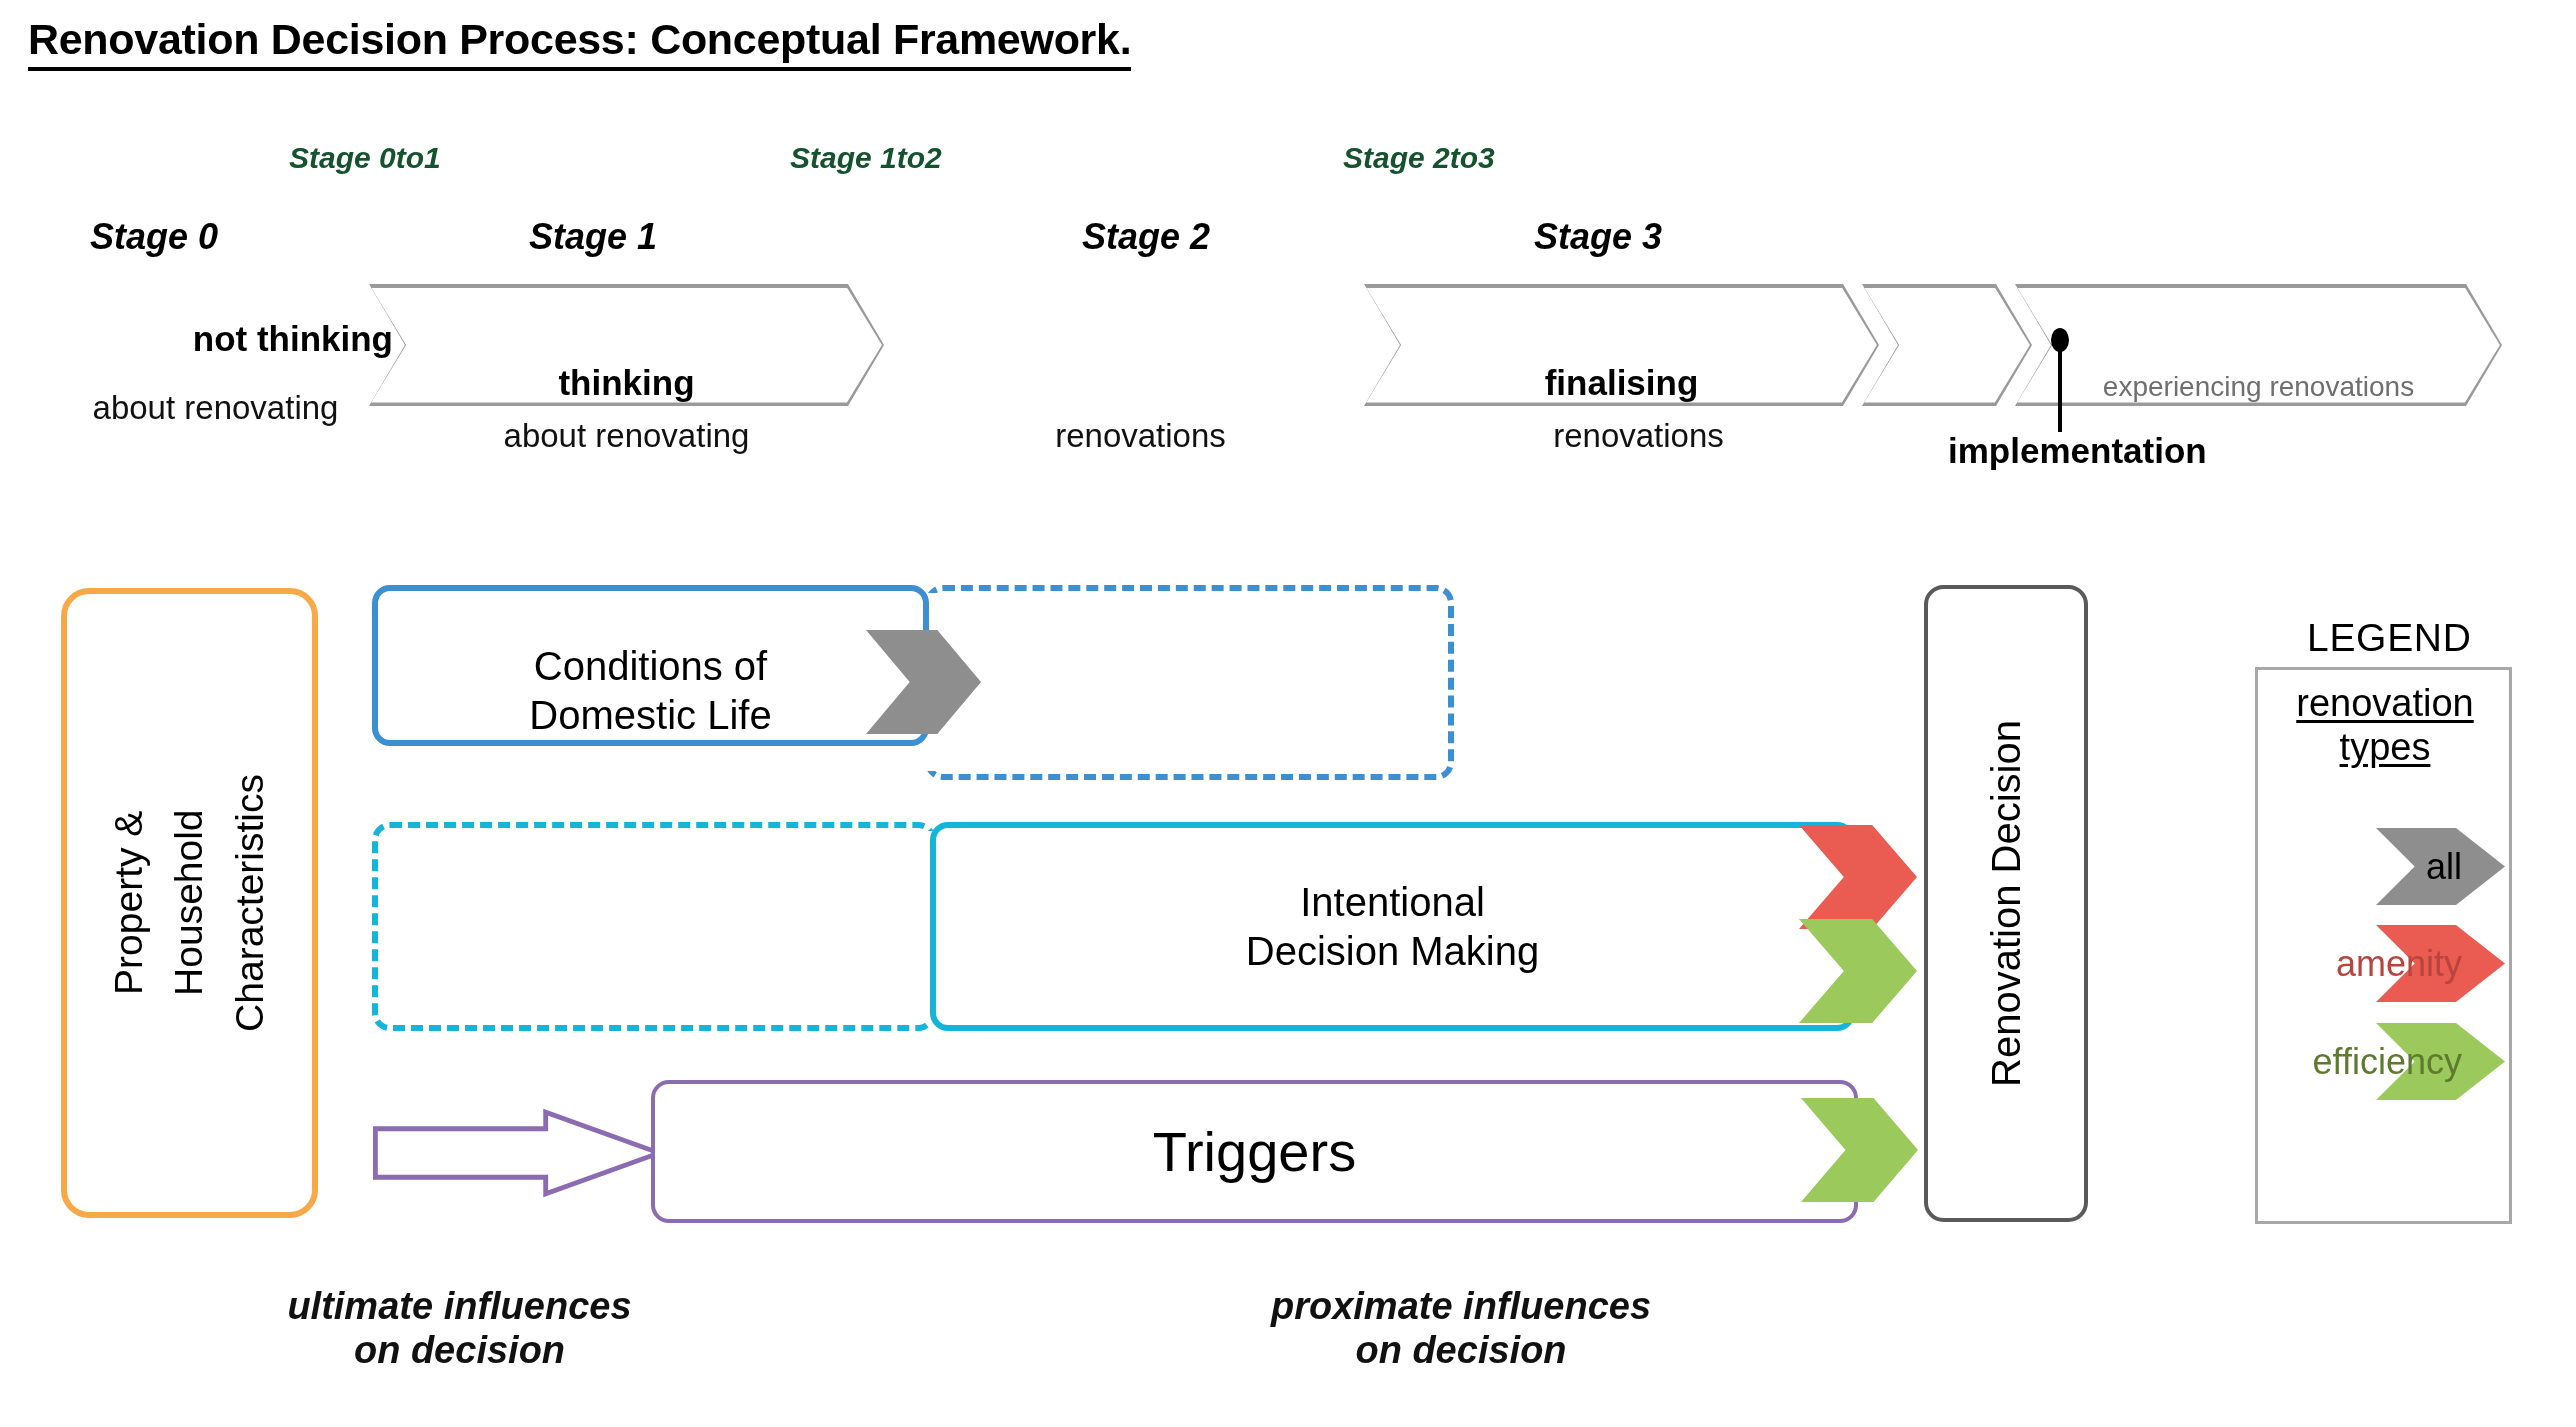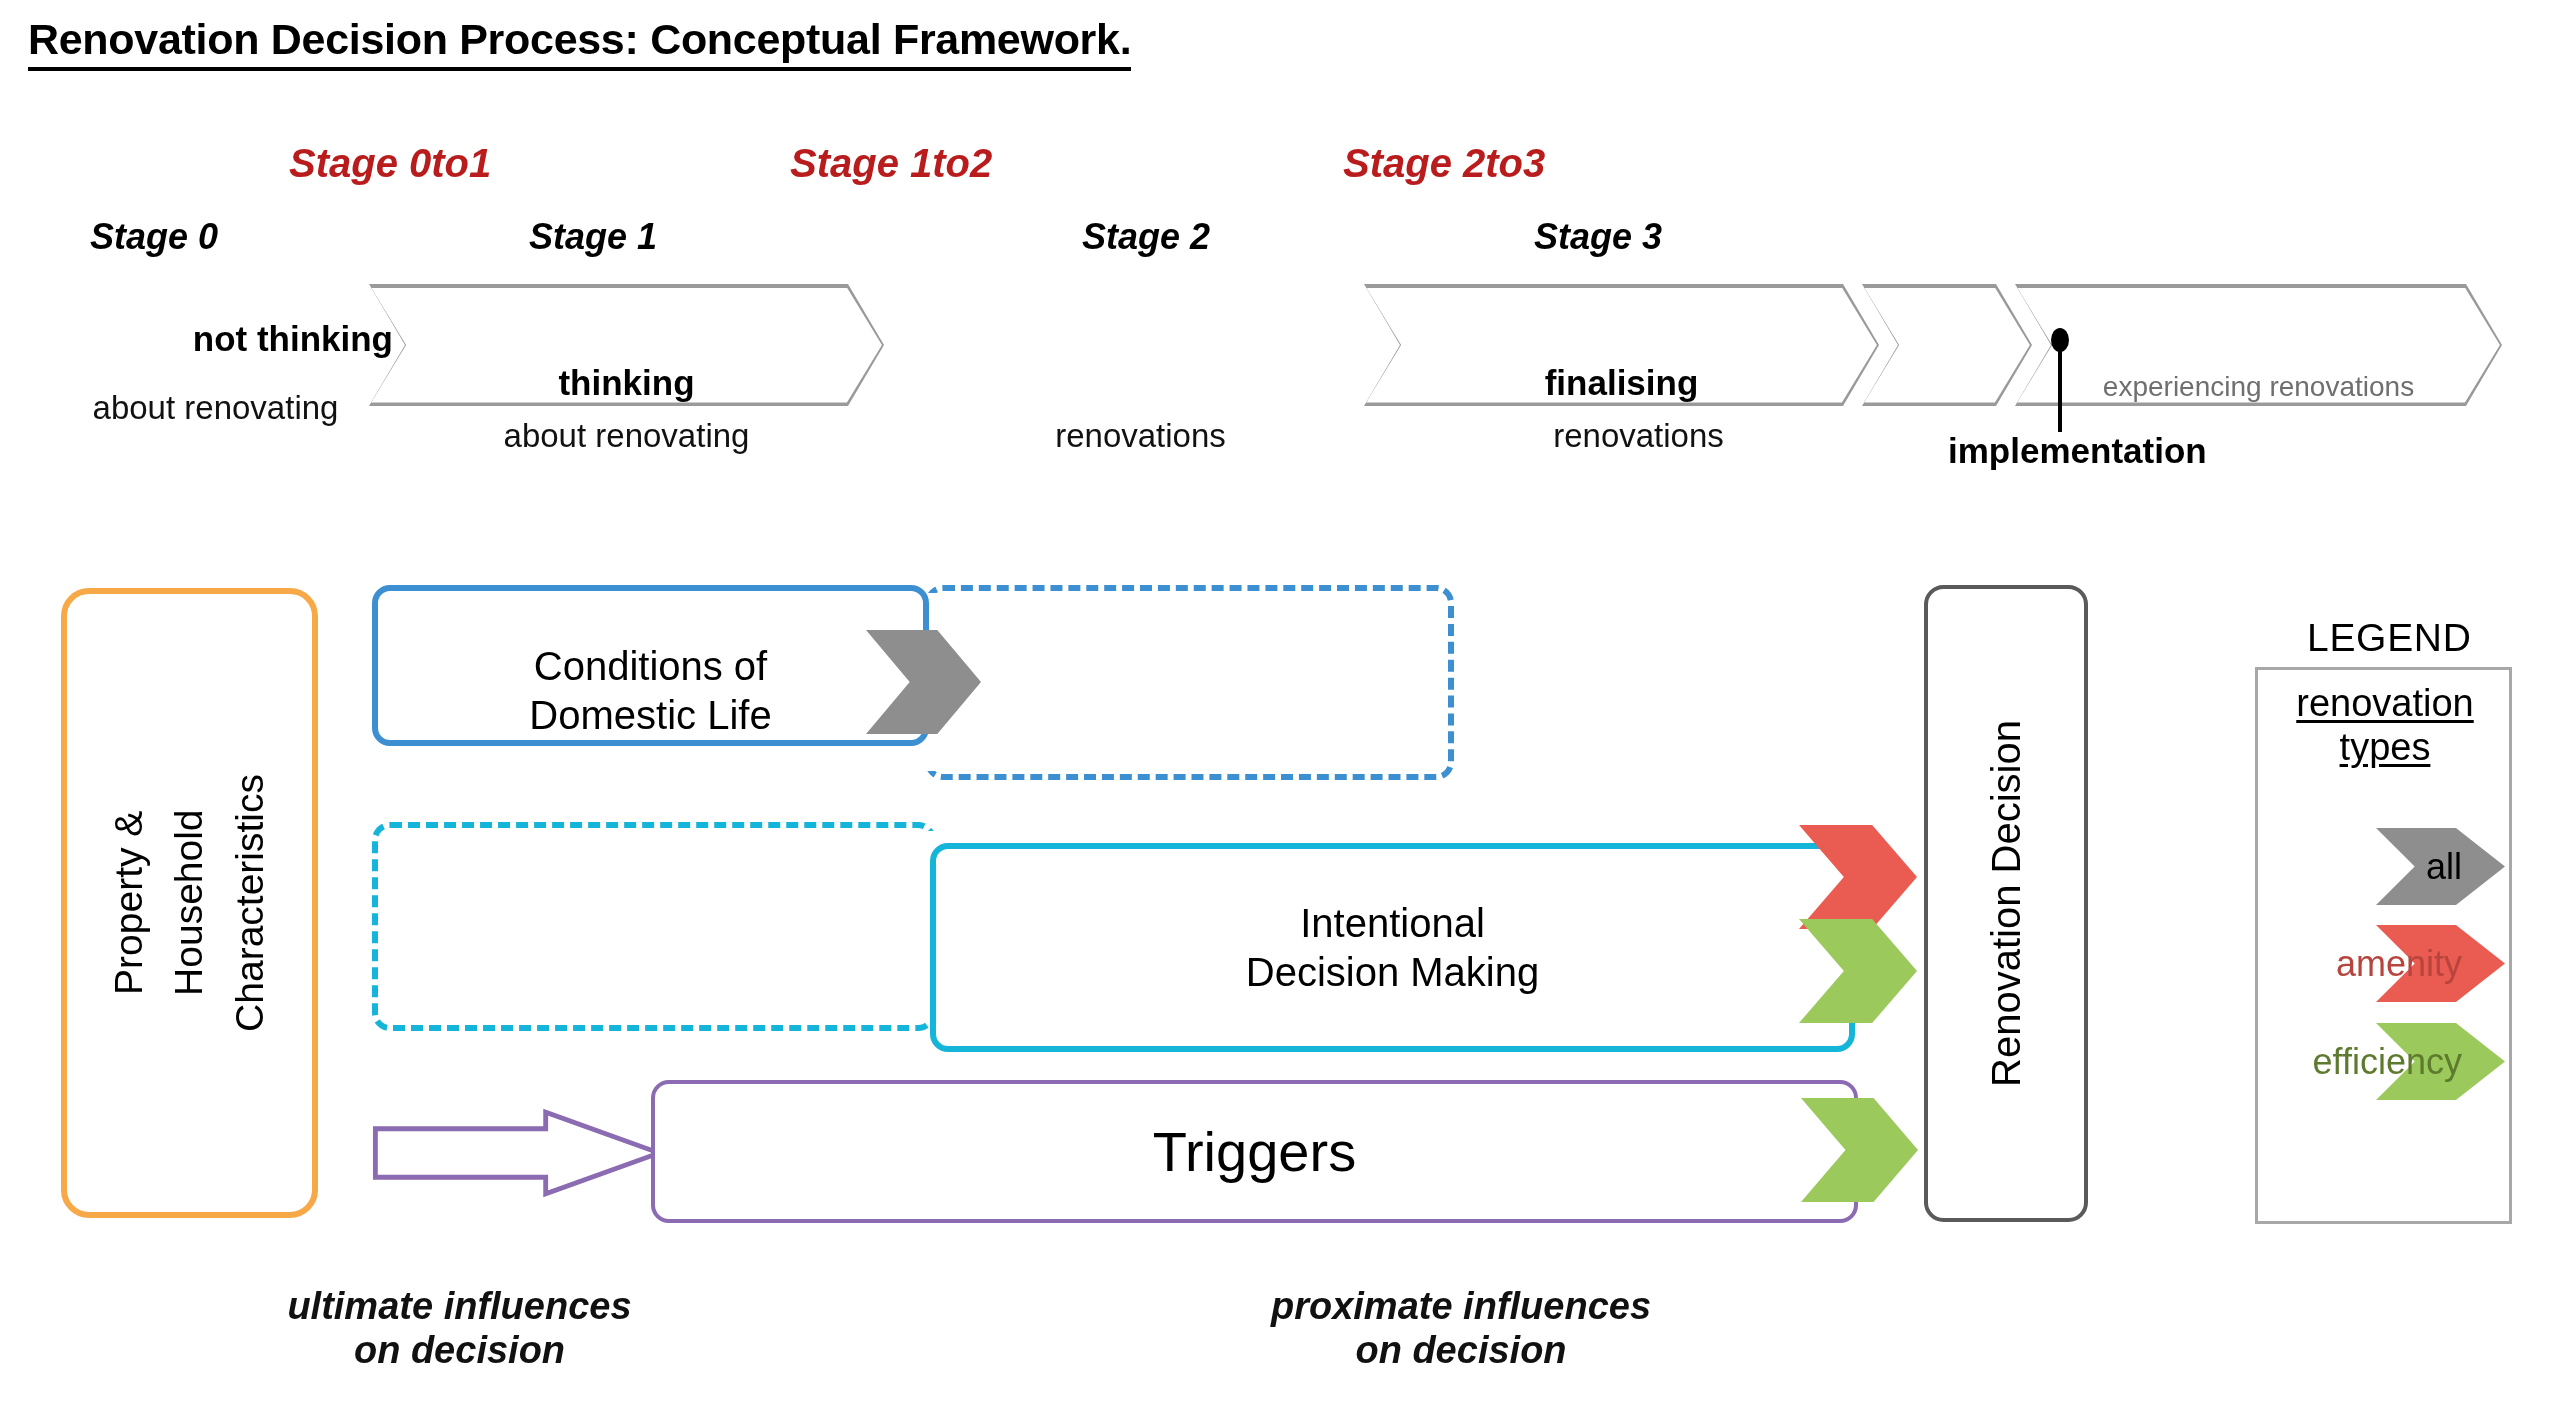--- a/index.html
+++ b/index.html
@@ -18,21 +18,21 @@
     left:28px; top:15.3px;
     font-size:43px; font-weight:bold; color:#000;
     letter-spacing:-0.3px;
     border-bottom:4.2px solid #000;
     padding-bottom:2.8px;
     white-space:nowrap;
   }
 
   
   .stage-trans {
-    font-size:40px; font-style:italic; font-weight:bold; color:#b91c1c;
+    font-size:30px; font-style:italic; font-weight:bold; color:#14532d;
     white-space:nowrap;
   }
   
   .stage-head {
     font-size:36px; font-weight:bold; font-style:italic; color:#000;
     white-space:nowrap;
   }
 
   
   .col-bold { font-size:35px; font-weight:bold; color:#000; white-space:nowrap; }
@@ -96,21 +96,20 @@
   #idm-dashed {
     left:372px; top:822px; width:564px; height:209px;
     border:6.3px dashed #14B5D8; border-radius:18px; background:transparent;
     z-index:1;
   }
   #idm-solid {
     left:930px; top:822px; width:925px; height:209px;
     border:6.3px solid #14B5D8; border-radius:18px; background:#fff;
     display:flex; align-items:center; justify-content:center;
     z-index:3;
-    margin-top:21px;
   }
   #idm-join { left:925px; top:831px; width:15.3px; height:192px; background:#fff; z-index:2; }
   #idm-text {
     font-size:40px; color:#000; text-align:center; line-height:1.22; white-space:pre-line;
   }
 
   
   #trig-box {
     left:651px; top:1080px; width:1207px; height:143px;
     border:4.9px solid #8B6BB1; border-radius:18px; background:#fff;

